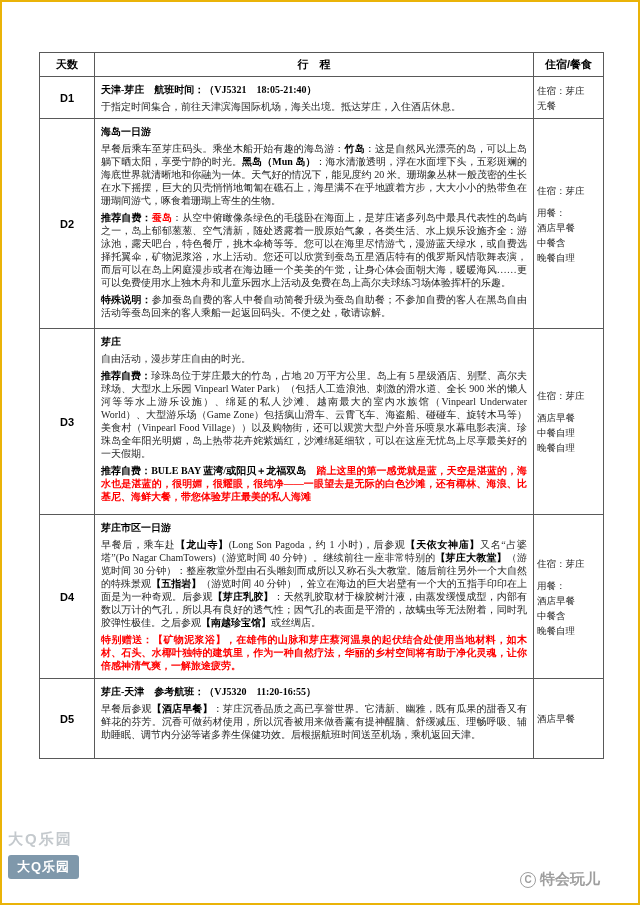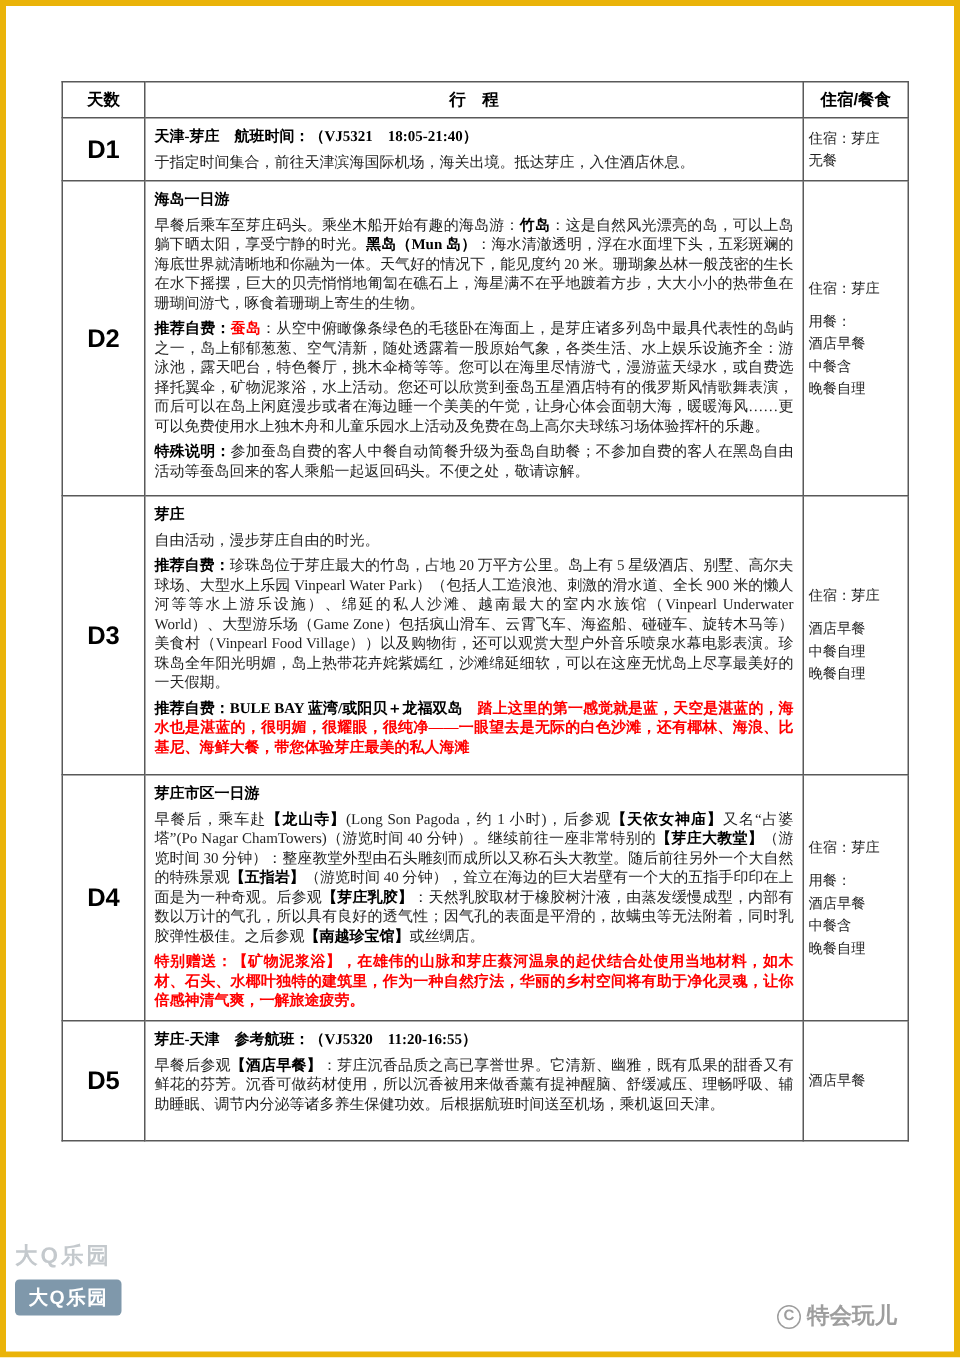--- a/index.html
+++ b/index.html
@@ -1,36 +1,36 @@
 <!DOCTYPE html>
 <html><head>
 <meta charset="utf-8">
 <style>
   * { margin:0; padding:0; box-sizing:border-box; }
   html,body { background:#ffffff; }
   body { width:640px; height:905px; font-family:"Liberation Sans","DejaVu Sans",sans-serif; }
   .page {
     position:relative; width:640px; height:905px; background:#ffffff;
-    overflow:hidden; border:4px solid #eab308;
+    overflow:hidden; border:2px solid #eab308;
   }
   table.itin {
     position:absolute; left:37px; top:50px; width:564px;
     border-collapse:collapse; table-layout:fixed;
   }
   .itin th, .itin td { border:1px solid #595959; }
   .itin th {
     font-size:11px; font-weight:bold; color:#000;
     text-align:center; padding:4px 2px; height:21px;
   }
   col.c-day  { width:55px; }
   col.c-body { width:439px; }
   col.c-meta { width:70px; }
   td.day-cell {
     text-align:center; vertical-align:middle;
-    font-weight:bold; font-size:17px; color:#000;
+    font-weight:bold; font-size:11px; color:#000;
   }
   td.content-cell {
     vertical-align:top; padding:4px 6px 5px 6px;
     font-size:10px; line-height:13px; color:#1f1f1f;
     text-align:justify;
     font-family:Liberation Serif, serif;
   }
   td.meta-cell {
     vertical-align:middle; padding:3px 3px;
     font-size:9.5px; line-height:15px; color:#1f1f1f;

